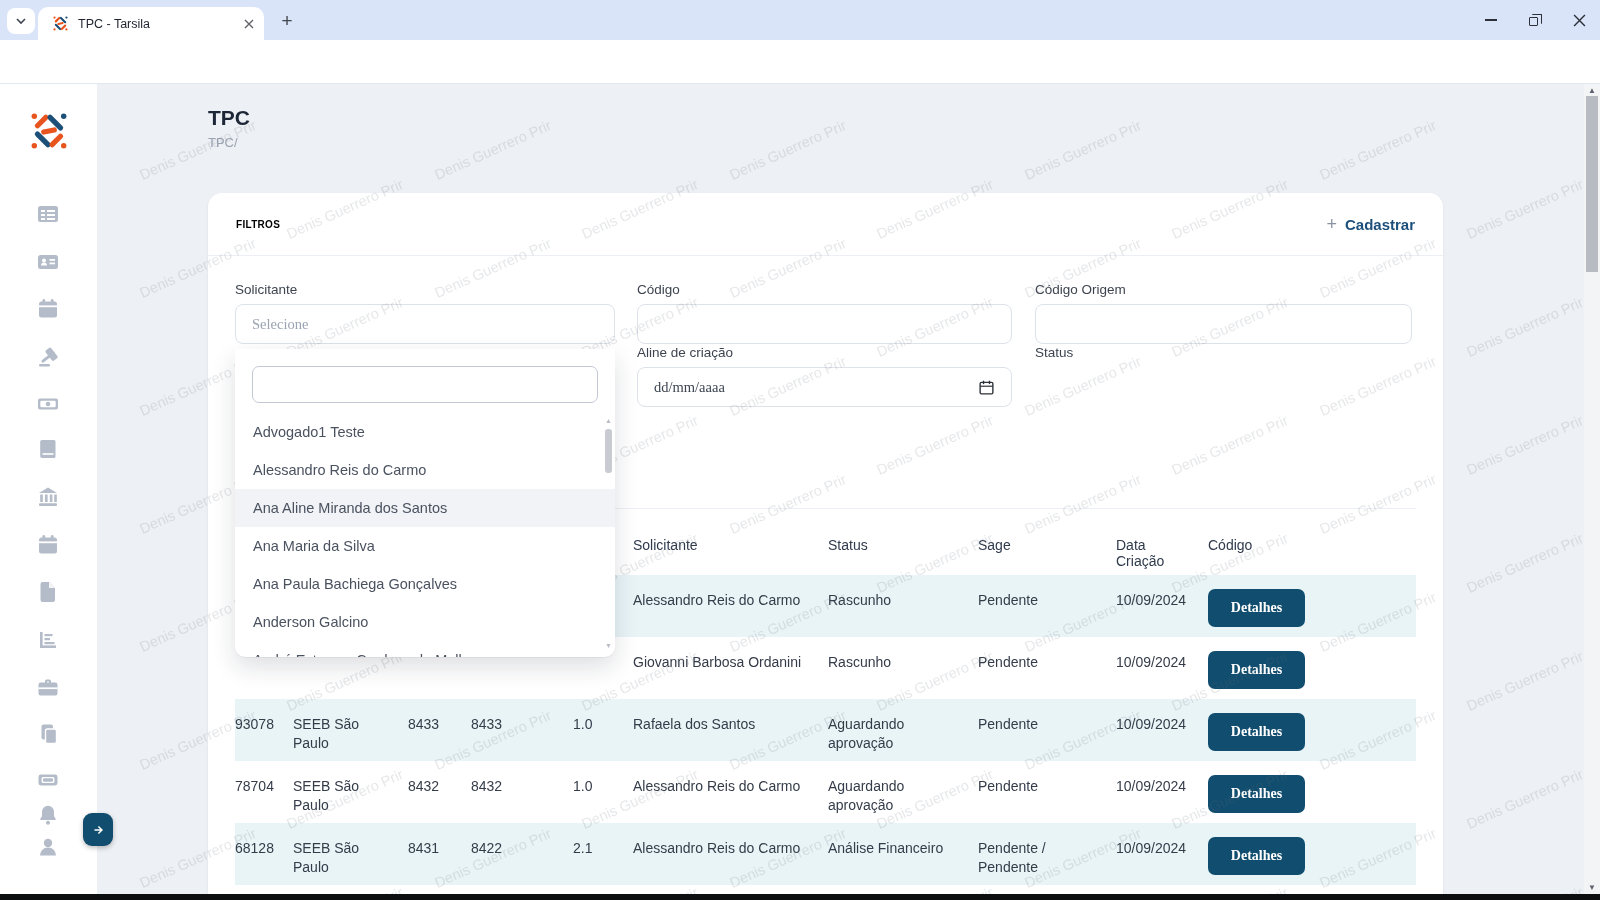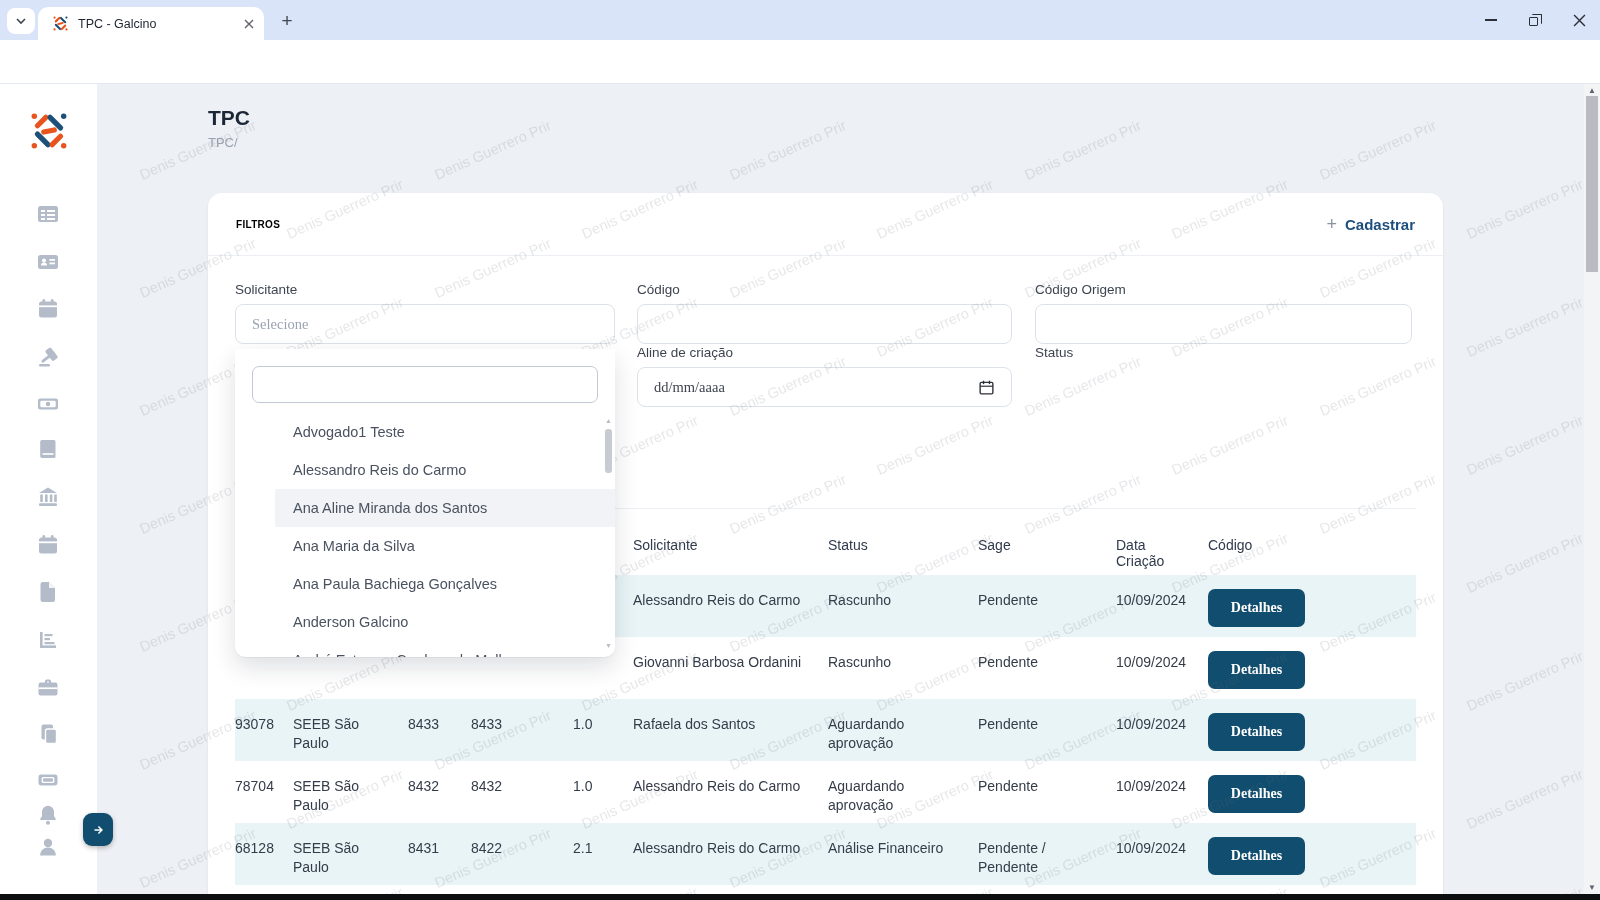--- a/index.html
+++ b/index.html
@@ -73,21 +73,21 @@
   .action-cell { align-self:center; padding-top:4px;font-family:Liberation Serif, serif; }
   .detail-btn { width:97px; height:38px; background:#114d6e; color:#fff; font-size:14px; font-weight:700;
     border:none; border-radius:7px; font-family:inherit; cursor:pointer; }
 
   
   .dd-panel { position:absolute; left:138px; top:265px; width:380px; height:308px; background:#fff; z-index:10;
     border-radius:0 0 10px 10px; box-shadow:0 10px 24px rgba(20,30,50,.14), 0 1px 0 rgba(20,30,50,.05); overflow:hidden; }
   .dd-search { position:absolute; left:17px; top:17px; width:346px; height:37px; border:1px solid #c3c9d4; border-radius:7px;
     background:#fff; font-size:14px; padding:0 10px; font-family:inherit; }
   .dd-list { position:absolute; left:0; top:64px; width:380px; }
-  .dd-item { height:38px; display:flex; align-items:center; padding-left:18px; font-size:14.5px; color:#4a5260; cursor:pointer;margin-left:40px; }
+  .dd-item { height:38px; display:flex; align-items:center; padding-left:18px; font-size:14.5px; color:#4a5260; cursor:pointer; }
   .dd-item.active { background:#f1f3f6; }
   .dd-scroll-thumb { position:absolute; right:3px; top:80px; width:7px; height:44px; background:#c8cbd2; border-radius:3px; }
   .dd-arrow { position:absolute; right:3px; font-size:7px; color:#b9bdc6; }
 
   
   .wm-layer { position:absolute; left:0; top:0; width:1503px; height:816px; pointer-events:none; z-index:5; }
   .wm { position:absolute; font-size:14.5px; color:rgba(106,112,124,.17); transform:rotate(-24deg); white-space:nowrap; }
 
   
   .vscroll { position:absolute; right:0; top:84px; width:16px; height:810px; background:#f3f4f6; z-index:25; }
@@ -111,21 +111,21 @@
         <line x1="21" y1="7" x2="31" y2="17" stroke="#1d5078" stroke-width="5"></line>
         <line x1="9" y1="23" x2="19" y2="33" stroke="#1d5078" stroke-width="5"></line>
         <line x1="23" y1="33" x2="31" y2="25" stroke="#e8541d" stroke-width="5"></line>
         <line x1="15" y1="21" x2="25" y2="19" stroke="#e8541d" stroke-width="5"></line>
         <circle cx="6" cy="6" r="2.6" fill="#e8541d"></circle>
           <circle cx="34" cy="34" r="2.6" fill="#e8541d"></circle>
         <circle cx="34" cy="6" r="2.6" fill="#1d5078"></circle>
           <circle cx="6" cy="34" r="2.6" fill="#e8541d"></circle>
       </g>
     </svg>
-    <span class="tab-title">TPC - Galcino</span>
+    <span class="tab-title">TPC - Tarsila</span>
     <svg width="10" height="10" viewBox="0 0 10 10">
         <path d="M1 1 L9 9 M9 1 L1 9" stroke="#5f6368" stroke-width="1.4"></path>
       </svg>
   </div>
   <div class="newtab">+</div>
   <div class="wincontrols">
     <div class="winbtn">
         <div class="min-bar"></div>
       </div>
     <div class="winbtn">

